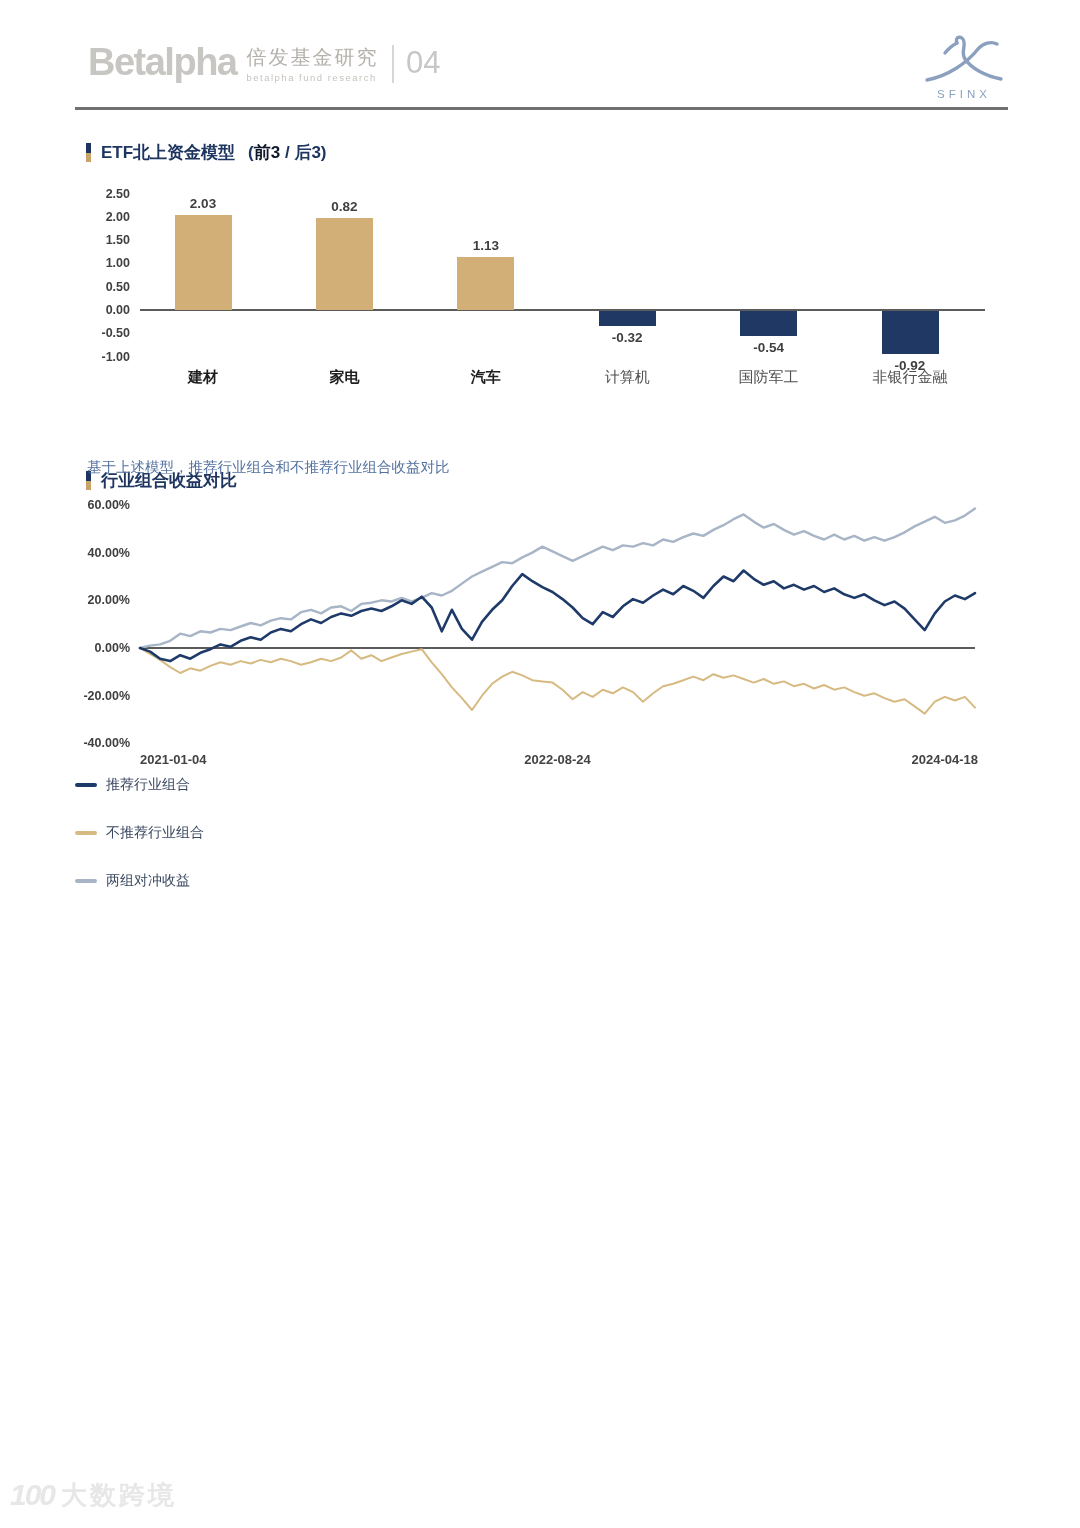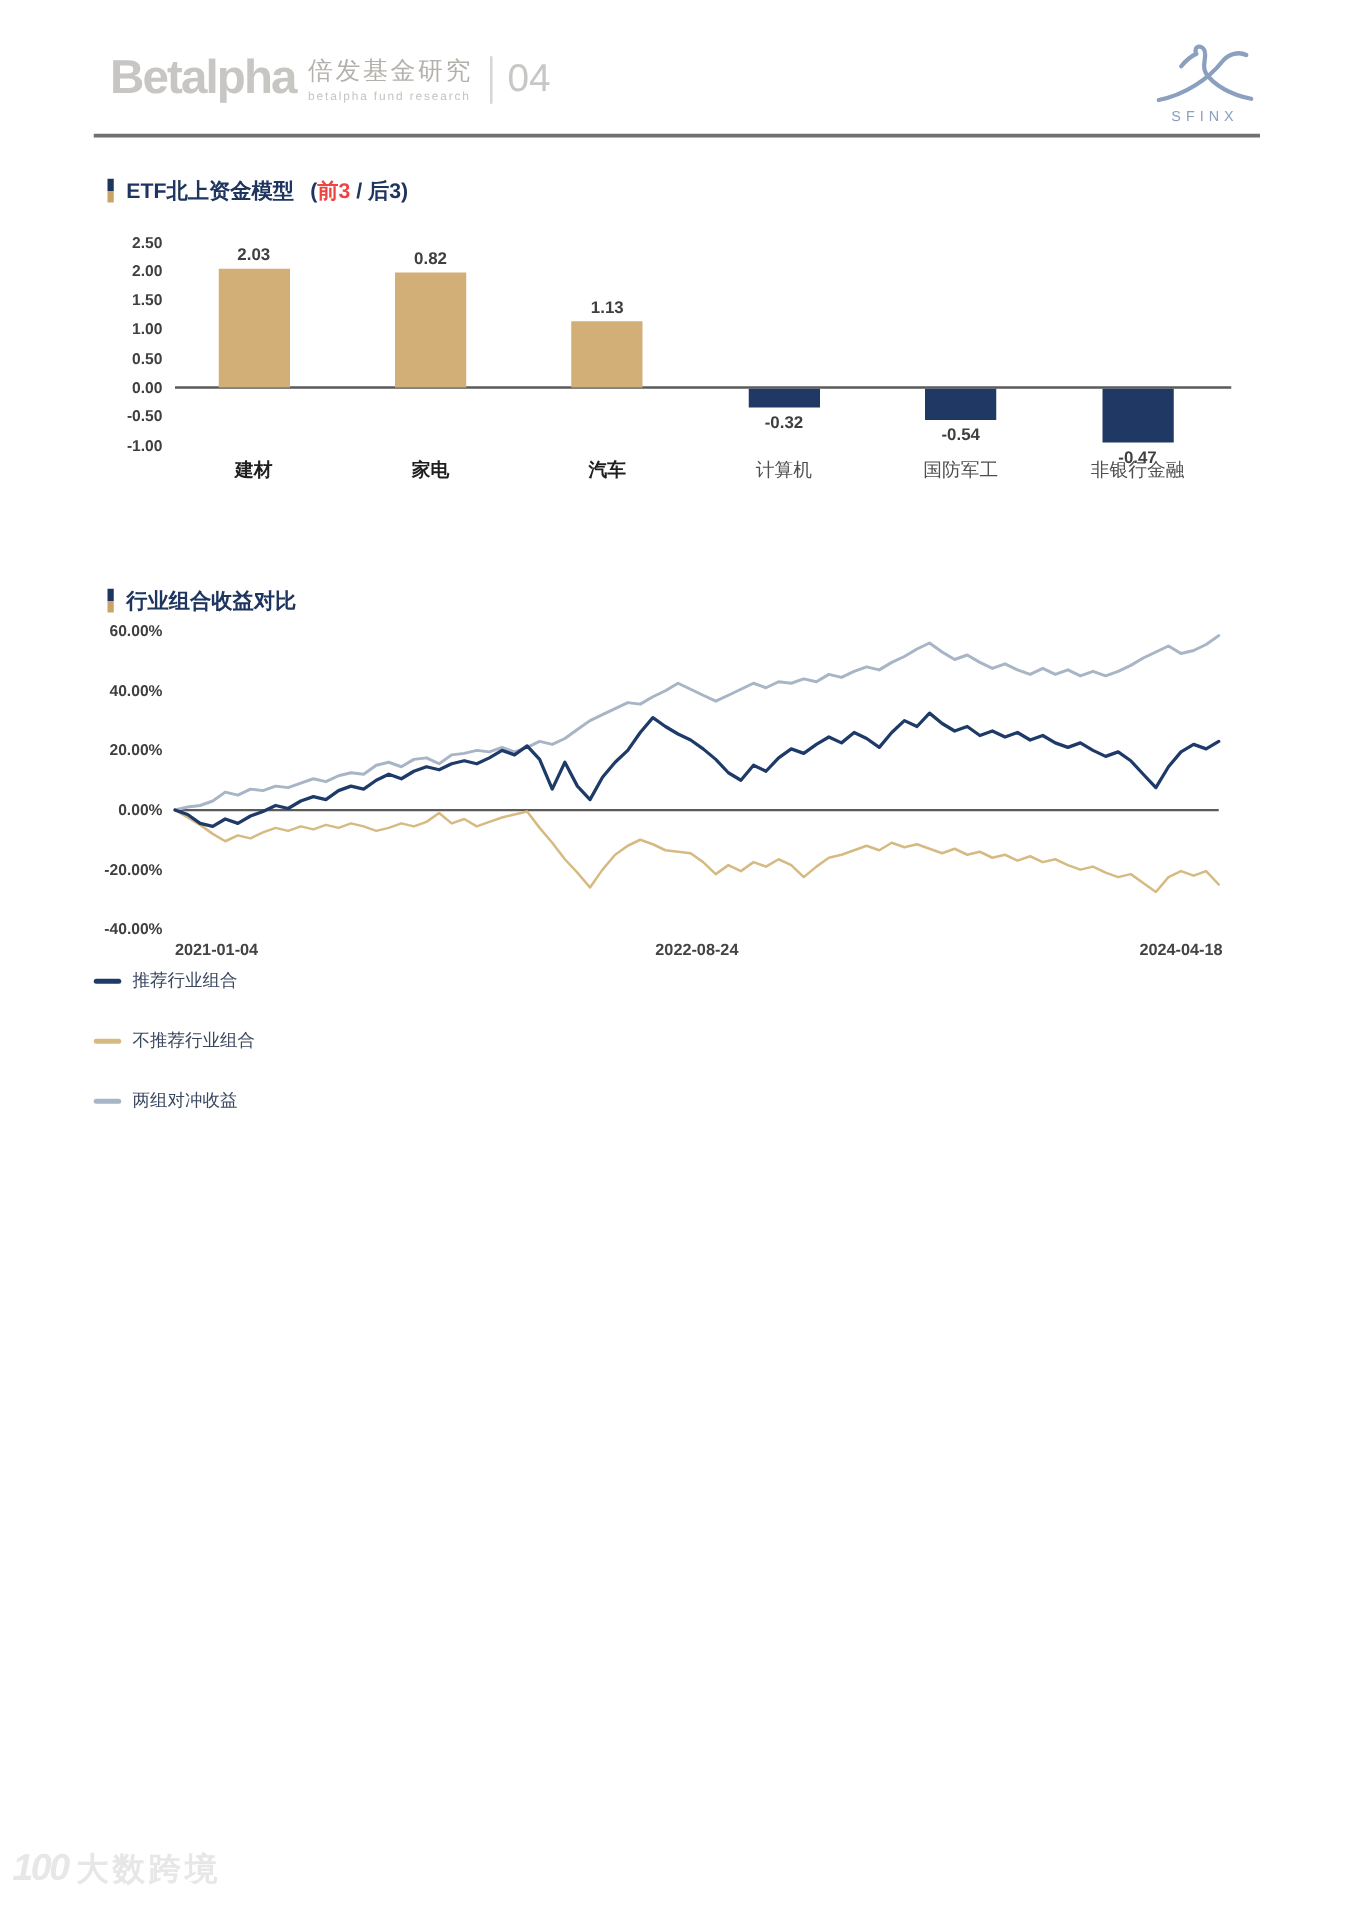--- a/index.html
+++ b/index.html
@@ -20,21 +20,21 @@
   .page-number{font-size:31px;color:#C8C7C5;line-height:1.2;font-weight:400;}
   .sfinx{display:flex;flex-direction:column;align-items:center;margin-top:-8px;}
   .sfinx-label{font-size:11.5px;color:#8AA0BE;letter-spacing:4px;margin-top:0px;}
   .header-rule{position:absolute;left:75px;width:933px;top:107px;height:2.5px;background:#707070;}
 
   
   .sec-title{position:absolute;left:86px;display:flex;align-items:center;font-weight:bold;font-size:17px;color:#1E3560;}
   .marker{width:5px;height:19px;margin-right:10px;flex:none;
     background:linear-gradient(to bottom,#1E3560 0 52%,#C9A368 52% 100%);}
   .title-note{margin-left:13px;font-weight:bold;}
-  .gold{color:#ef4444;}
+  .gold{color:#0f172a;}
   #sec1-title{top:141px;}
   #sec2-title{top:429px;margin-top:40px;}
   .subtitle{position:absolute;left:87px;top:458px;font-size:14.5px;color:#53719F;}
 
   
   #bar-chart{position:absolute;left:75px;top:180px;width:933px;height:218px;}
   #line-chart{position:absolute;left:75px;top:495px;width:933px;height:310px;}
   #line-svg{position:absolute;left:0;top:0;}
   .ytick{position:absolute;width:55px;left:0;text-align:right;font-size:12.5px;font-weight:bold;color:#3F3F3F;line-height:16px;}
   .zero-line{position:absolute;background:#5B5B5B;}
@@ -110,28 +110,29 @@
       <div class="bar" style="left: 382.3px; width: 57px; height: 52.658px; background: rgb(209, 175, 118); top: 77.342px;"></div>
       <div class="bar-value" style="left: 370.8px; width: 80px; top: 57.342px;">1.13</div>
       <div class="bar-cat pos" style="left: 350.8px; width: 120px; top: 188px;">汽车</div>
       <div class="bar" style="left: 523.7px; width: 57px; height: 14.912px; background: rgb(31, 56, 100); top: 131.2px;"></div>
       <div class="bar-value" style="left: 512.2px; width: 80px; top: 149.112px;">-0.32</div>
       <div class="bar-cat neg" style="left: 492.2px; width: 120px; top: 188px;">计算机</div>
       <div class="bar" style="left: 665.1px; width: 57px; height: 25.164px; background: rgb(31, 56, 100); top: 131.2px;"></div>
       <div class="bar-value" style="left: 653.6px; width: 80px; top: 159.364px;">-0.54</div>
       <div class="bar-cat neg" style="left: 633.6px; width: 120px; top: 188px;">国防军工</div>
       <div class="bar" style="left: 806.5px; width: 57px; height: 42.872px; background: rgb(31, 56, 100); top: 131.2px;"></div>
-      <div class="bar-value" style="left: 795px; width: 80px; top: 177.072px;">-0.47</div>
+      <div class="bar-value" style="left: 795px; width: 80px; top: 177.072px;">-0.92</div>
       <div class="bar-cat neg" style="left: 775px; width: 120px; top: 188px;">非银行金融</div>
     </div>
 
   <div class="sec-title" id="sec2-title">
     <span class="marker"></span>
     <span>行业组合收益对比</span>
   </div>
+  <div class="subtitle">基于上述模型，推荐行业组合和不推荐行业组合收益对比</div>
 
   <div id="line-chart">
       <svg width="933" height="260" id="line-svg">
         <line x1="65" x2="900" y1="153" y2="153" stroke="#5B5B5B" stroke-width="1.8"></line>
         <polyline points="65.0,153.0 75.1,150.6 85.1,149.4 95.2,145.8 105.2,138.7 115.3,141.1 125.4,136.3 135.4,137.5 145.5,133.9 155.5,135.1 165.6,131.5 175.7,128.0 185.7,130.3 195.8,125.6 205.8,123.2 215.9,124.4 226.0,117.2 236.0,114.8 246.1,118.4 256.1,112.5 266.2,111.3 276.3,116.0 286.3,108.9 296.4,107.7 306.4,105.3 316.5,106.5 326.6,102.9 336.6,106.5 346.7,102.9 356.7,98.1 366.8,100.5 376.9,95.8 386.9,88.6 397.0,81.5 407.0,76.7 417.1,71.9 427.2,67.1 437.2,68.3 447.3,62.4 457.3,57.6 467.4,51.6 477.5,56.4 487.5,61.2 497.6,65.9 507.7,61.2 517.7,56.4 527.8,51.6 537.8,55.2 547.9,50.4 558.0,51.6 568.0,48.1 578.1,50.4 588.1,44.5 598.2,46.9 608.3,42.1 618.3,38.5 628.4,40.9 638.4,34.9 648.5,30.2 658.6,24.2 668.6,19.4 678.7,26.6 688.7,32.6 698.8,29.0 708.9,34.9 718.9,39.7 729.0,36.1 739.0,40.9 749.1,44.5 759.2,39.7 769.2,44.5 779.3,40.9 789.3,45.7 799.4,42.1 809.5,45.7 819.5,42.1 829.6,37.3 839.6,31.4 849.7,26.6 859.8,21.8 869.8,27.8 879.9,25.4 889.9,20.6 900.0,13.5" fill="none" stroke="#A8B5C6" stroke-width="2.4" stroke-linejoin="round" stroke-linecap="round"></polyline>
         <polyline points="65.0,153.0 75.1,159.0 85.1,164.9 95.2,172.1 105.2,178.0 115.3,173.3 125.4,175.7 135.4,170.9 145.5,167.3 155.5,169.7 165.6,166.1 175.7,168.5 185.7,164.9 195.8,167.3 205.8,163.7 215.9,166.1 226.0,169.7 236.0,167.3 246.1,163.7 256.1,166.1 266.2,162.5 276.3,155.4 286.3,163.7 296.4,160.2 306.4,166.1 316.5,162.5 326.6,159.0 336.6,156.6 346.7,154.2 356.7,167.3 366.8,179.2 376.9,192.4 386.9,203.1 397.0,215.0 407.0,200.7 417.1,188.8 427.2,181.6 437.2,176.8 447.3,180.4 457.3,185.2 467.4,186.4 477.5,187.6 487.5,194.7 497.6,204.3 507.7,197.1 517.7,201.9 527.8,194.7 537.8,198.3 547.9,192.4 558.0,197.1 568.0,206.7 578.1,198.3 588.1,191.2 598.2,188.8 608.3,185.2 618.3,181.6 628.4,185.2 638.4,179.2 648.5,182.8 658.6,180.4 668.6,184.0 678.7,187.6 688.7,184.0 698.8,188.8 708.9,186.4 718.9,191.2 729.0,188.8 739.0,193.5 749.1,190.0 759.2,194.7 769.2,192.4 779.3,197.1 789.3,200.7 799.4,198.3 809.5,203.1 819.5,206.7 829.6,204.3 839.6,211.4 849.7,218.6 859.8,206.7 869.8,201.9 879.9,205.5 889.9,201.9 900.0,212.6" fill="none" stroke="#D6BA81" stroke-width="2" stroke-linejoin="round" stroke-linecap="round"></polyline>
         <polyline points="65.0,153.0 75.1,156.6 85.1,163.7 95.2,166.1 105.2,160.2 115.3,163.7 125.4,157.8 135.4,154.2 145.5,149.4 155.5,151.8 165.6,145.8 175.7,142.3 185.7,144.7 195.8,137.5 205.8,133.9 215.9,136.3 226.0,129.2 236.0,124.4 246.1,128.0 256.1,122.0 266.2,118.4 276.3,120.8 286.3,116.0 296.4,113.6 306.4,116.0 316.5,111.3 326.6,105.3 336.6,108.9 346.7,101.7 356.7,112.5 366.8,136.3 376.9,114.8 386.9,133.9 397.0,144.7 407.0,126.8 417.1,114.8 427.2,105.3 437.2,91.0 447.3,79.1 457.3,86.2 467.4,92.2 477.5,97.0 487.5,104.1 497.6,112.5 507.7,123.2 517.7,129.2 527.8,117.2 537.8,122.0 547.9,111.3 558.0,104.1 568.0,107.7 578.1,100.5 588.1,94.6 598.2,99.3 608.3,91.0 618.3,95.8 628.4,102.9 638.4,91.0 648.5,81.5 658.6,86.2 668.6,75.5 678.7,83.8 688.7,89.8 698.8,86.2 708.9,93.4 718.9,89.8 729.0,94.6 739.0,91.0 749.1,97.0 759.2,93.4 769.2,99.3 779.3,102.9 789.3,99.3 799.4,105.3 809.5,110.1 819.5,106.5 829.6,113.6 839.6,124.4 849.7,135.1 859.8,118.4 869.8,106.5 879.9,100.5 889.9,104.1 900.0,98.1" fill="none" stroke="#1E3A68" stroke-width="2.6" stroke-linejoin="round" stroke-linecap="round"></polyline>
       </svg>
       <div class="ytick" style="top: 1.9px;">60.00%</div>
       <div class="ytick" style="top: 49.6px;">40.00%</div>

